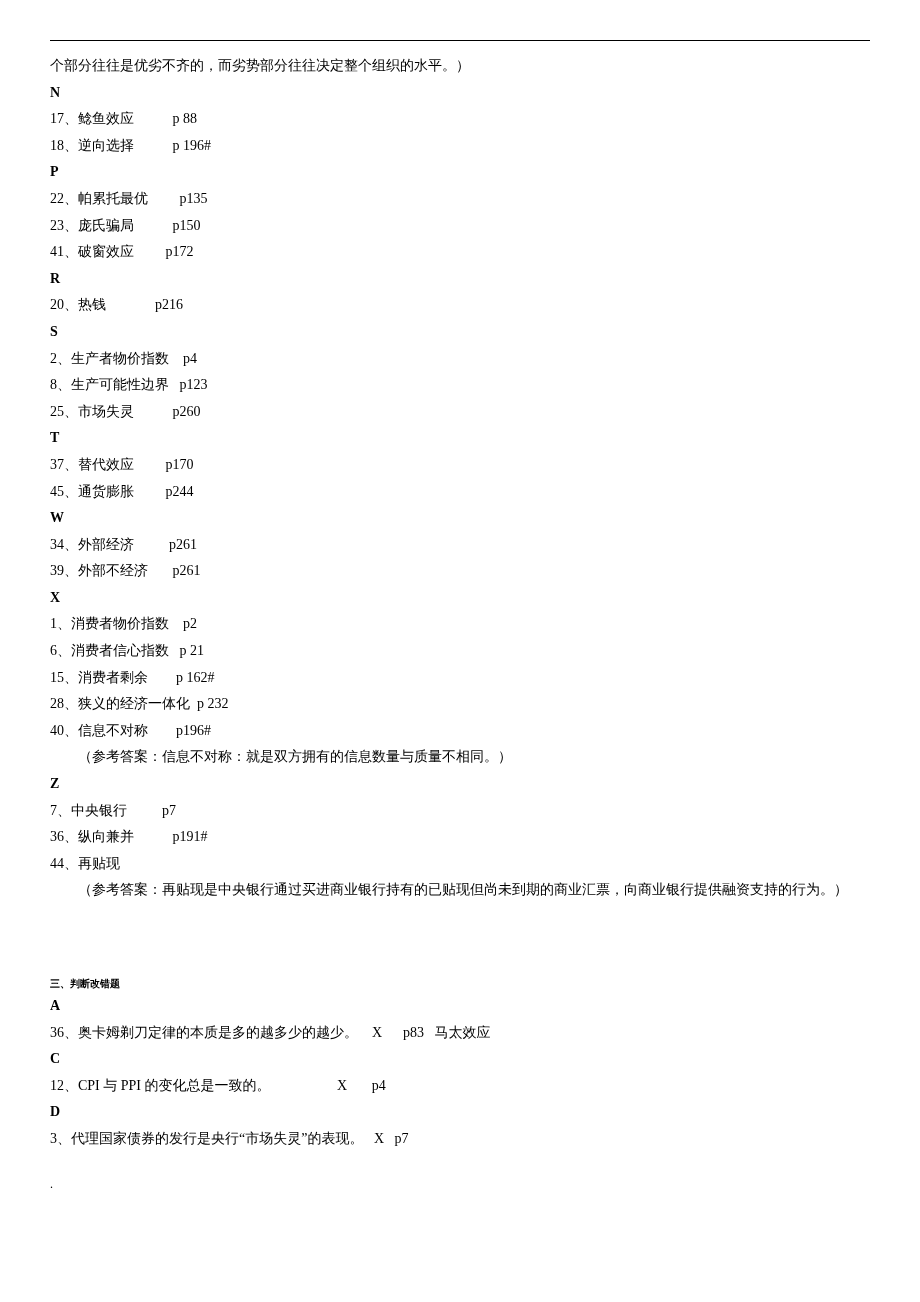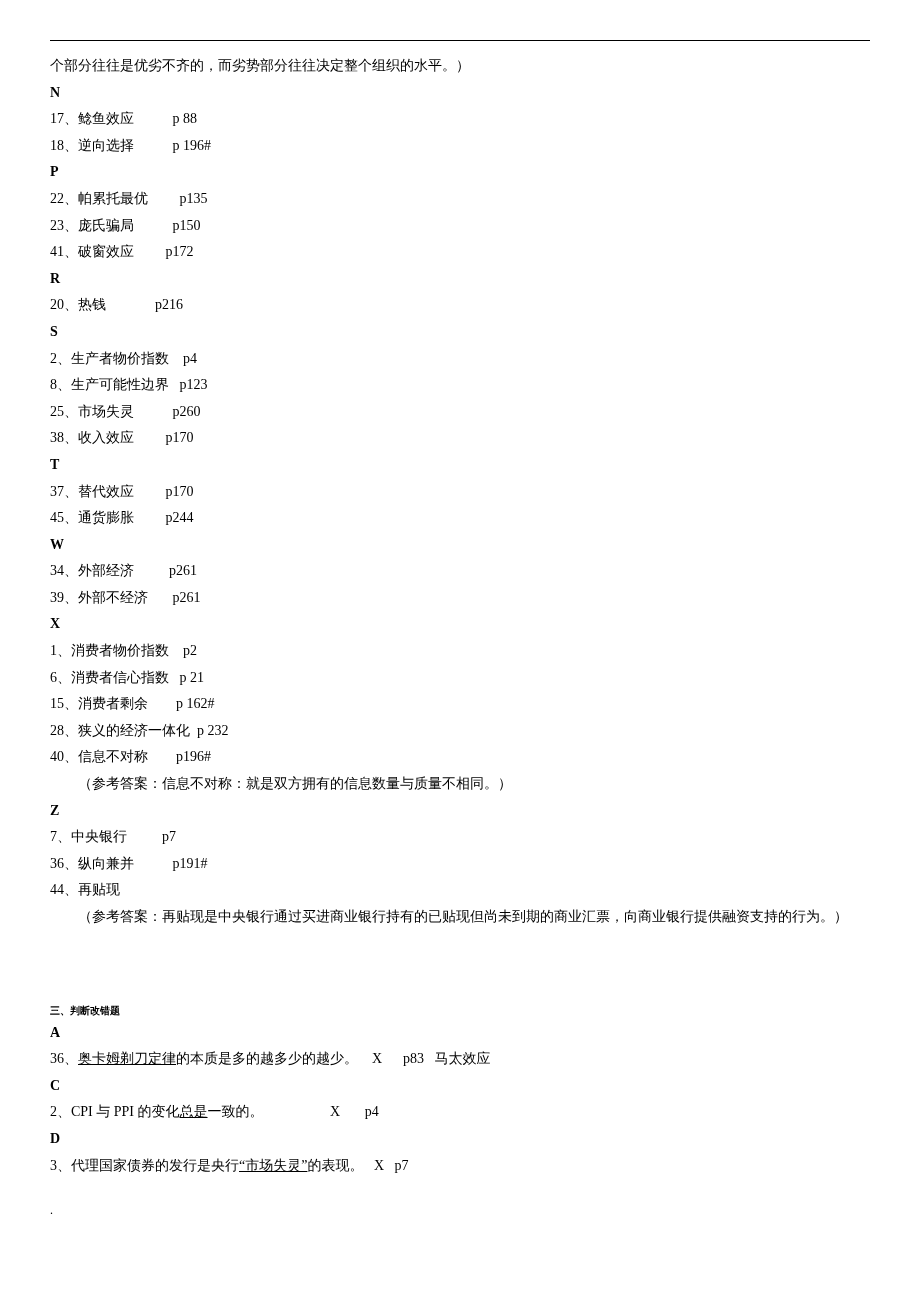--- a/index.html
+++ b/index.html
@@ -15,21 +15,21 @@
   }
   .hr-top {
     border-top: 1px solid #000;
     margin-bottom: 12px;
   }
   .line { white-space: pre; }
   .indent { padding-left: 2em; }
   .section-gap { height: 60px; }
   .section-head { font-weight: bold; font-size: 10px; margin-top: 10px; }
   .bold { font-weight: bold; }
-  .u { text-decoration: underline; }
+  .u { }
   .footer-dot { margin-top: 20px; font-size: 12px; }
 </style>
 </head>
 <body>
 
 <div class="hr-top"></div>
 
 <div class="line">个部分往往是优劣不齐的，而劣势部分往往决定整个组织的水平。）</div>
 
 <div id="groups-container">
@@ -39,21 +39,20 @@
     <div class="line bold">P</div>
     <div class="line">22、帕累托最优         p135</div>
     <div class="line">23、庞氏骗局           p150</div>
     <div class="line">41、破窗效应         p172</div>
     <div class="line bold">R</div>
     <div class="line">20、热钱              p216</div>
     <div class="line bold">S</div>
     <div class="line">2、生产者物价指数    p4</div>
     <div class="line">8、生产可能性边界   p123</div>
     <div class="line">25、市场失灵           p260</div>
-    <div class="line">38、收入效应         p170</div>
     <div class="line bold">T</div>
     <div class="line">37、替代效应         p170</div>
     <div class="line">45、通货膨胀         p244</div>
     <div class="line bold">W</div>
     <div class="line">34、外部经济          p261</div>
     <div class="line">39、外部不经济       p261</div>
     <div class="line bold">X</div>
     <div class="line">1、消费者物价指数    p2</div>
     <div class="line">6、消费者信心指数   p 21</div>
     <div class="line">15、消费者剩余        p 162#</div>
@@ -68,18 +67,18 @@
   </div>
 
 <div class="section-gap"></div>
 
 <div class="section-head">三、判断改错题</div>
 
 <div id="judge-container">
     <div class="line bold">A</div>
     <div class="line"><span>36、</span><span class="u">奥卡姆剃刀定律</span><span>的本质是多的越多少的越少。    X      p83   马太效应</span></div>
     <div class="line bold">C</div>
-    <div class="line"><span>2、CPI 与 PPI 的变化</span><span class="u">总是</span><span>一致的。                   X       p4</span></div>
+    <div class="line"><span>12、CPI 与 PPI 的变化</span><span class="u">总是</span><span>一致的。                   X       p4</span></div>
     <div class="line bold">D</div>
     <div class="line"><span>3、代理国家债券的发行是央行</span><span class="u">“市场失灵”</span><span>的表现。   X   p7</span></div>
   </div>
 
 <div class="footer-dot">.</div>
 
 </body></html>

